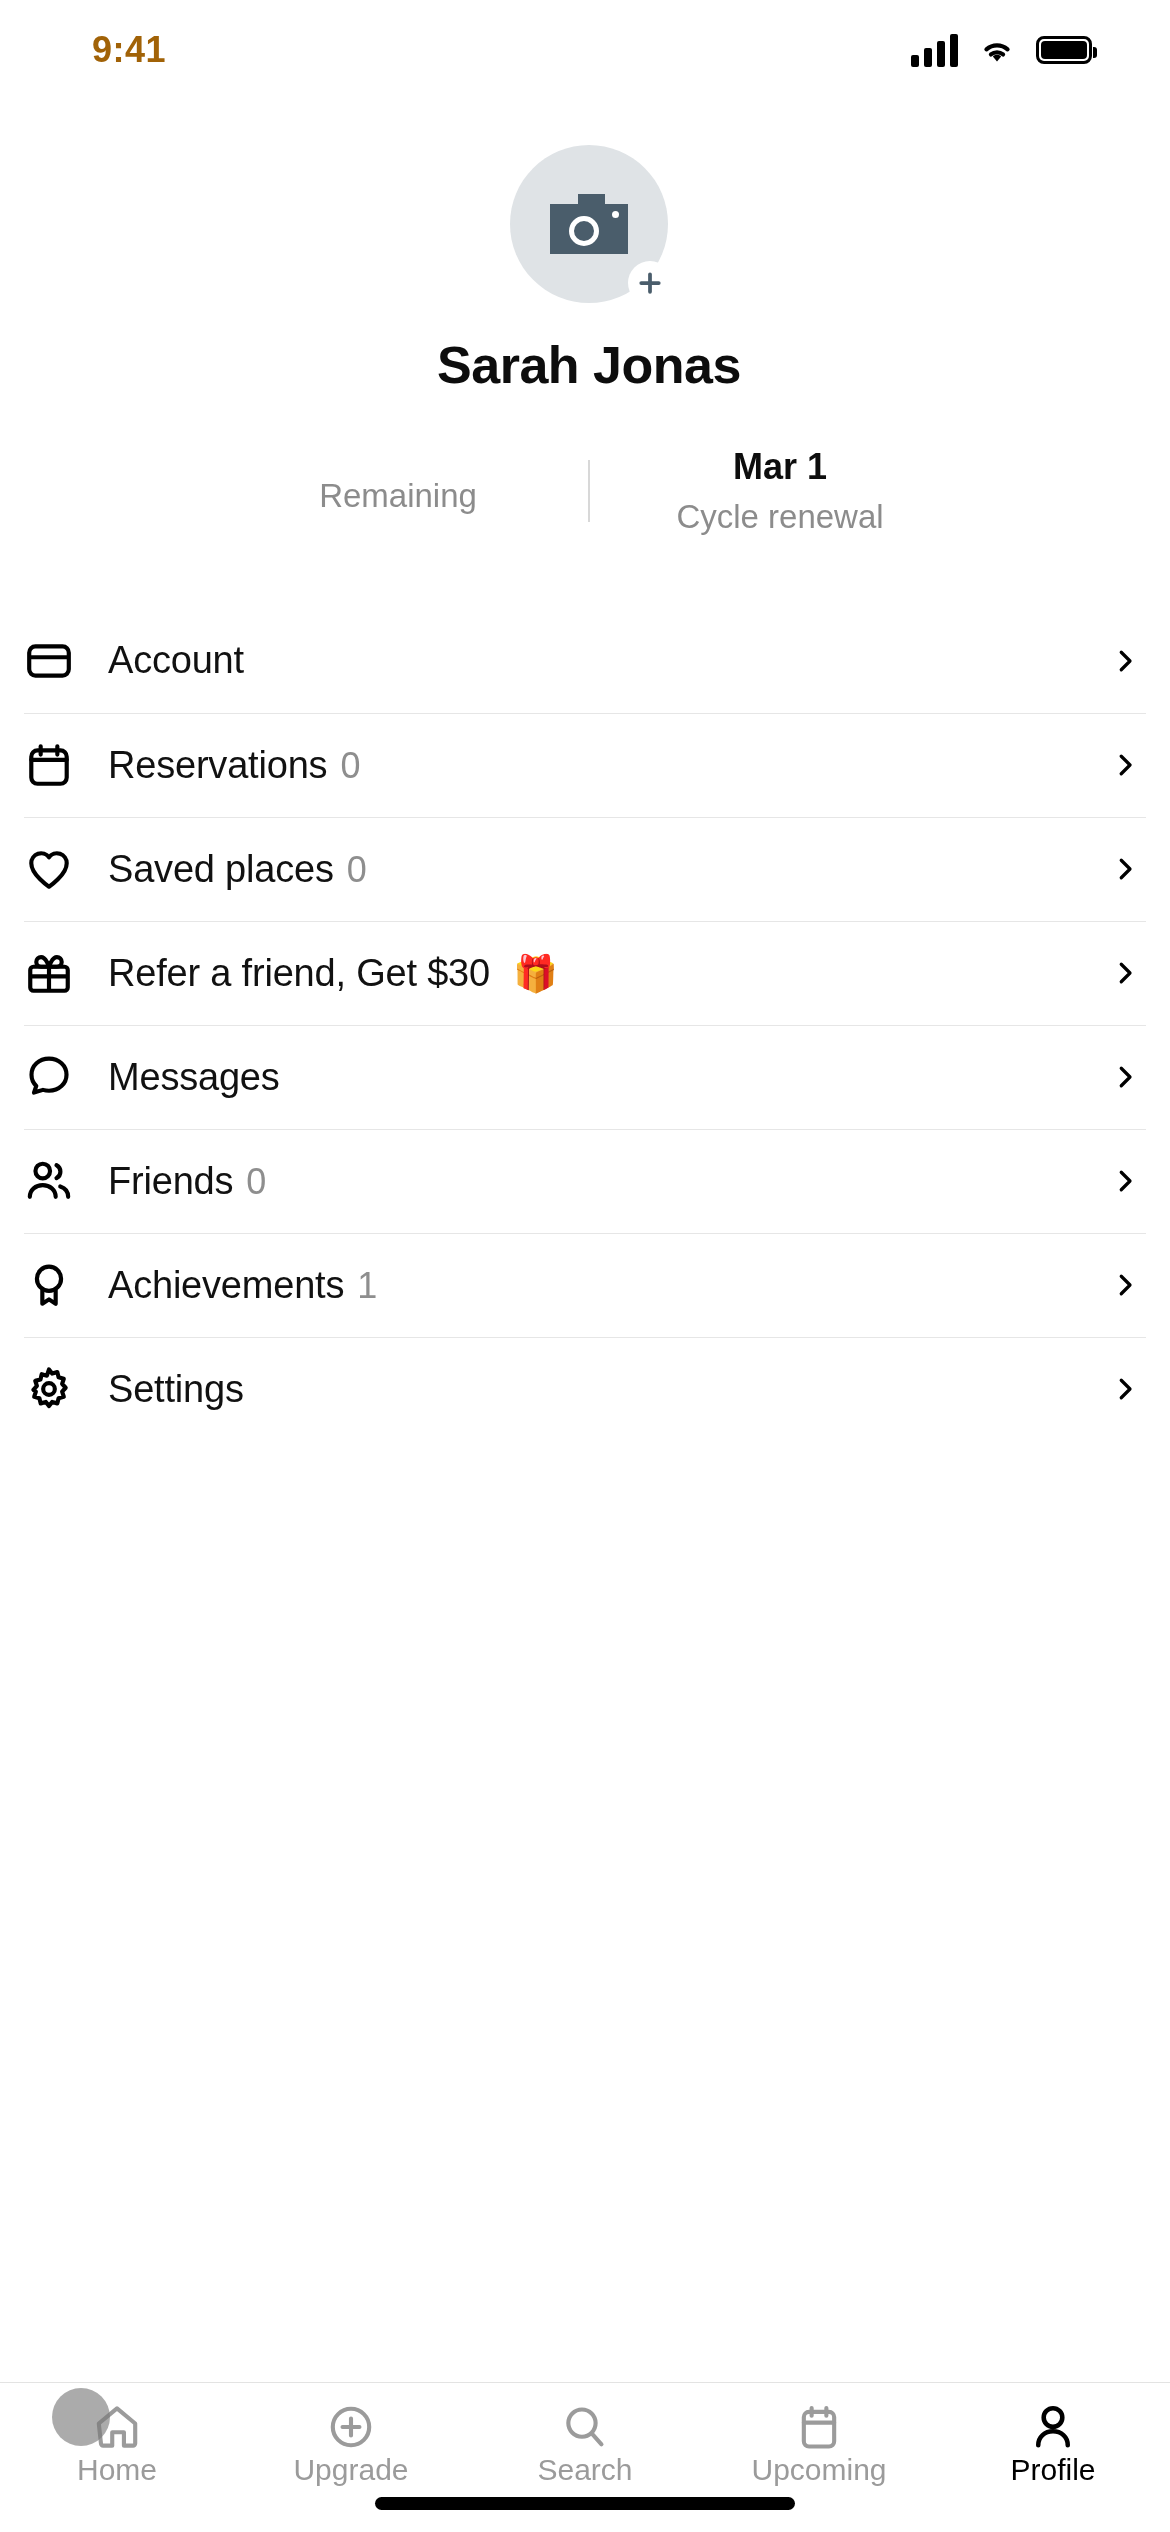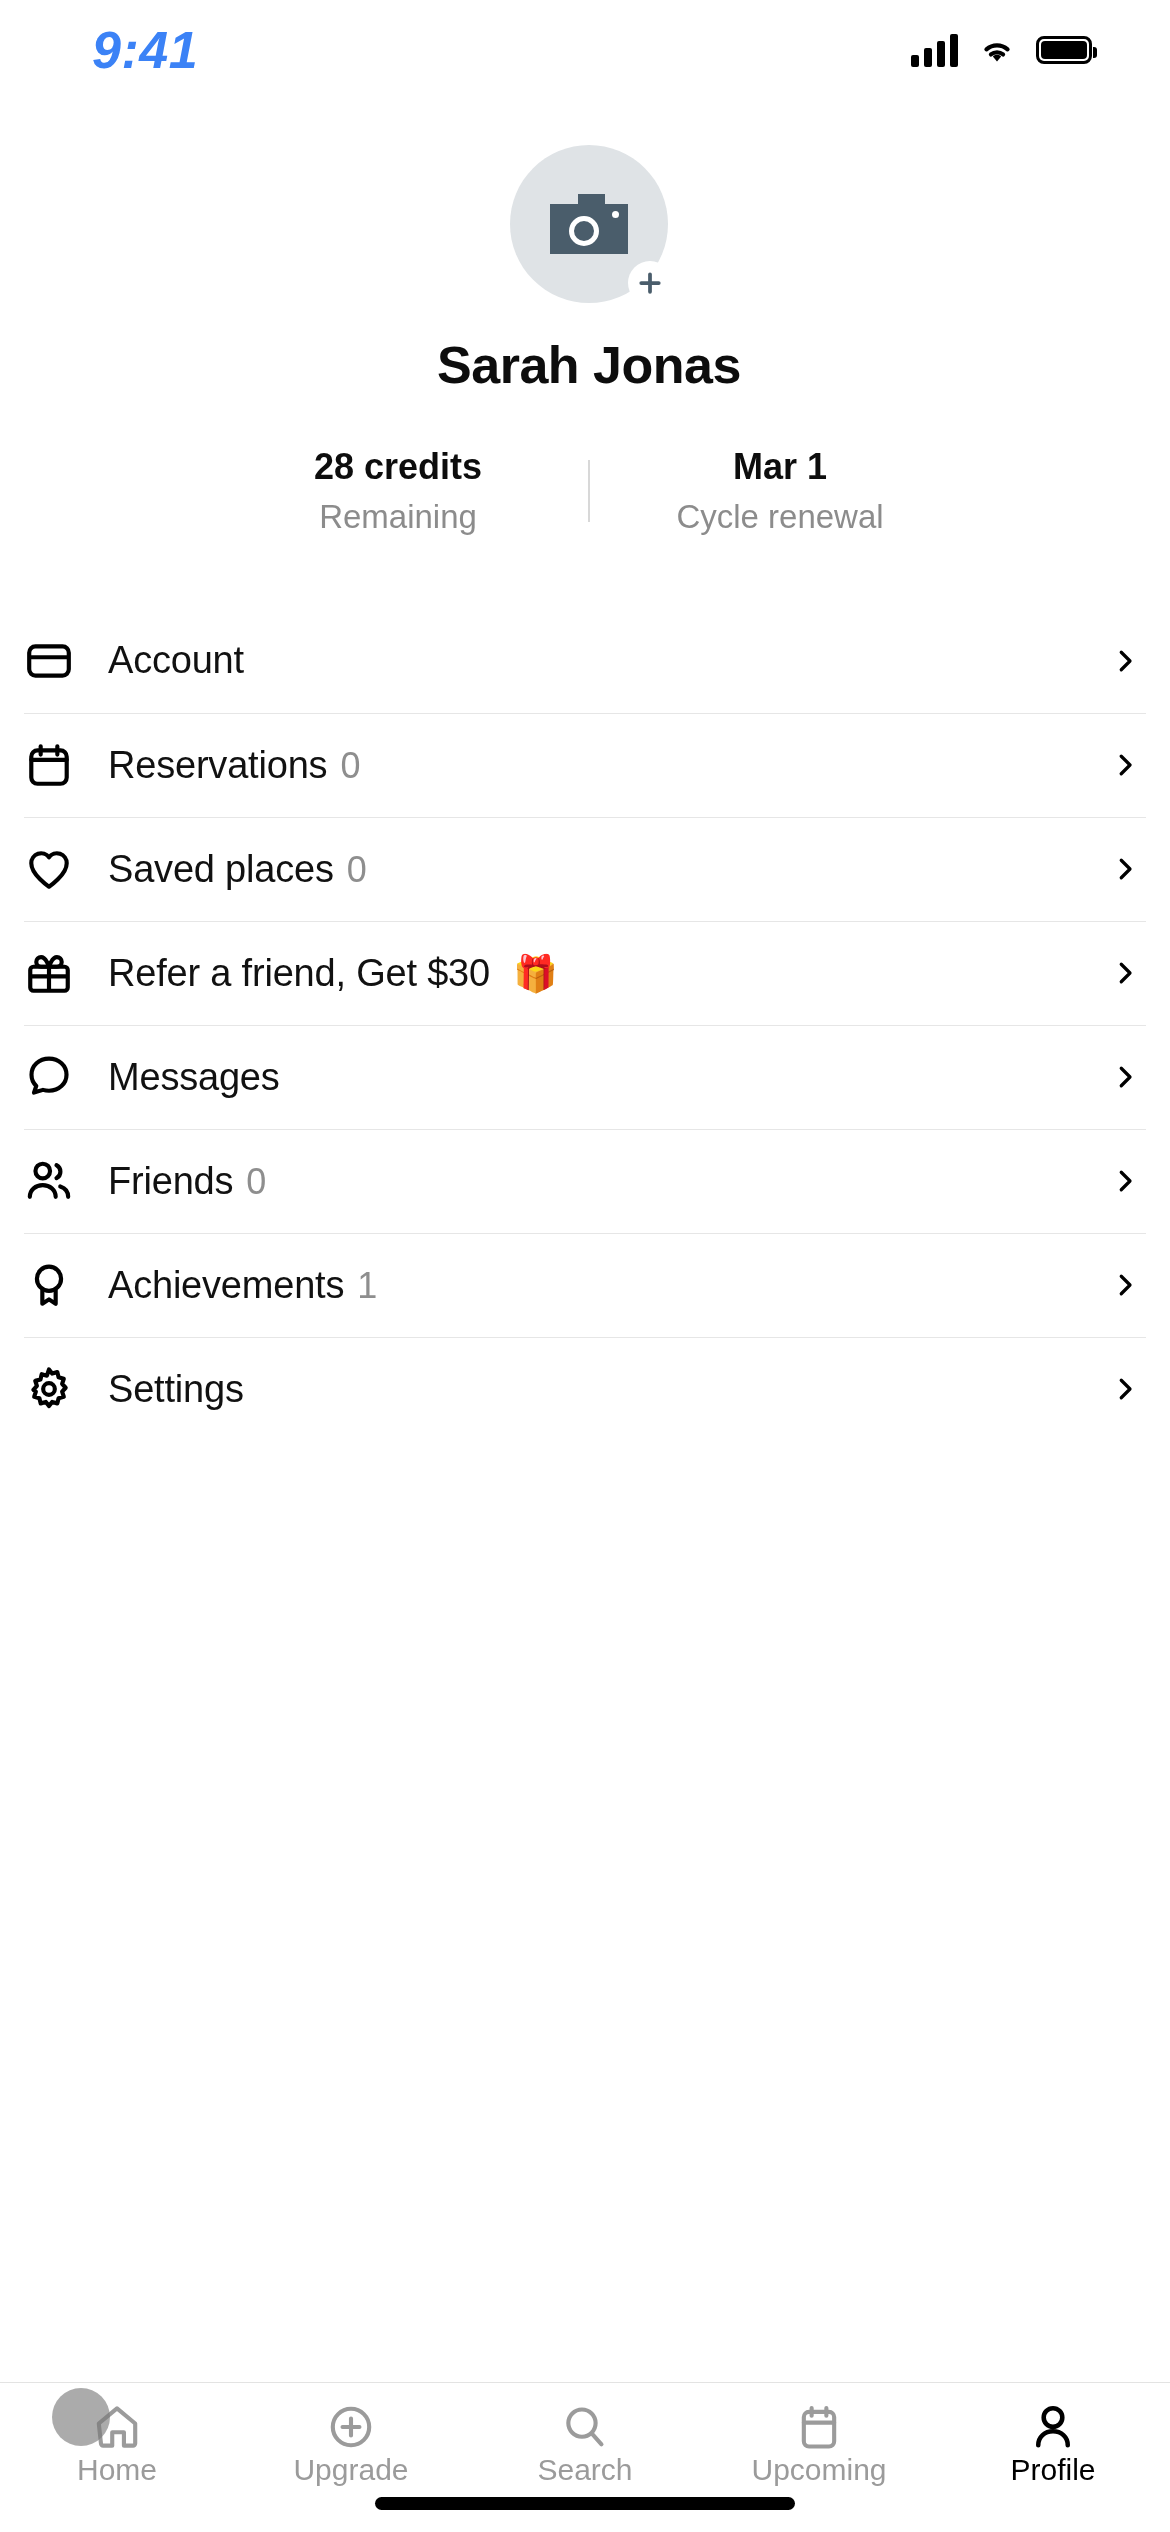--- a/index.html
+++ b/index.html
@@ -11,21 +11,21 @@
     overflow:hidden;
   }
   .phone { position:relative; width:1170px; height:2532px; background:#fff; display:flex; flex-direction:column; }
 
   
   .statusbar {
     height:100px; flex:0 0 100px;
     display:flex; align-items:center; justify-content:space-between;
     padding:0 78px 0 92px;
   }
-  .status-time { font-size:52px; font-weight:700; color:#3b82f6; letter-spacing:0.5px;font-style:italic; }
+  .status-time { font-size:36px; font-weight:700; color:#a16207; letter-spacing:0.5px; }
   .status-right { display:flex; align-items:center; gap:18px; }
   .bars { display:flex; align-items:flex-end; gap:5px; height:34px; }
   .bars i { display:block; width:8px; background:#000; border-radius:2px; }
   .bars i:nth-child(1){ height:12px; }
   .bars i:nth-child(2){ height:19px; }
   .bars i:nth-child(3){ height:26px; }
   .bars i:nth-child(4){ height:33px; }
   .wifi { width:42px; height:32px; }
   .batt { position:relative; width:56px; height:28px; border:3px solid #000; border-radius:8px; padding:2px; }
   .batt span { display:block; height:100%; background:#000; border-radius:4px; }
@@ -130,21 +130,20 @@
       <div class="plus-badge">
         <svg viewBox="0 0 24 24">
             <path d="M12 5v14M5 12h14" stroke="#4a5d6b" stroke-width="3" stroke-linecap="round"></path>
           </svg>
       </div>
     </div>
     <div class="pname">Sarah Jonas</div>
 
     <div class="stats">
       <div class="stat">
-        <div class="val">28 credits</div>
         <div class="lbl">Remaining</div>
       </div>
       <div class="divider-v"></div>
       <div class="stat">
         <div class="val">Mar 1</div>
         <div class="lbl">Cycle renewal</div>
       </div>
     </div>
   </div>
 

